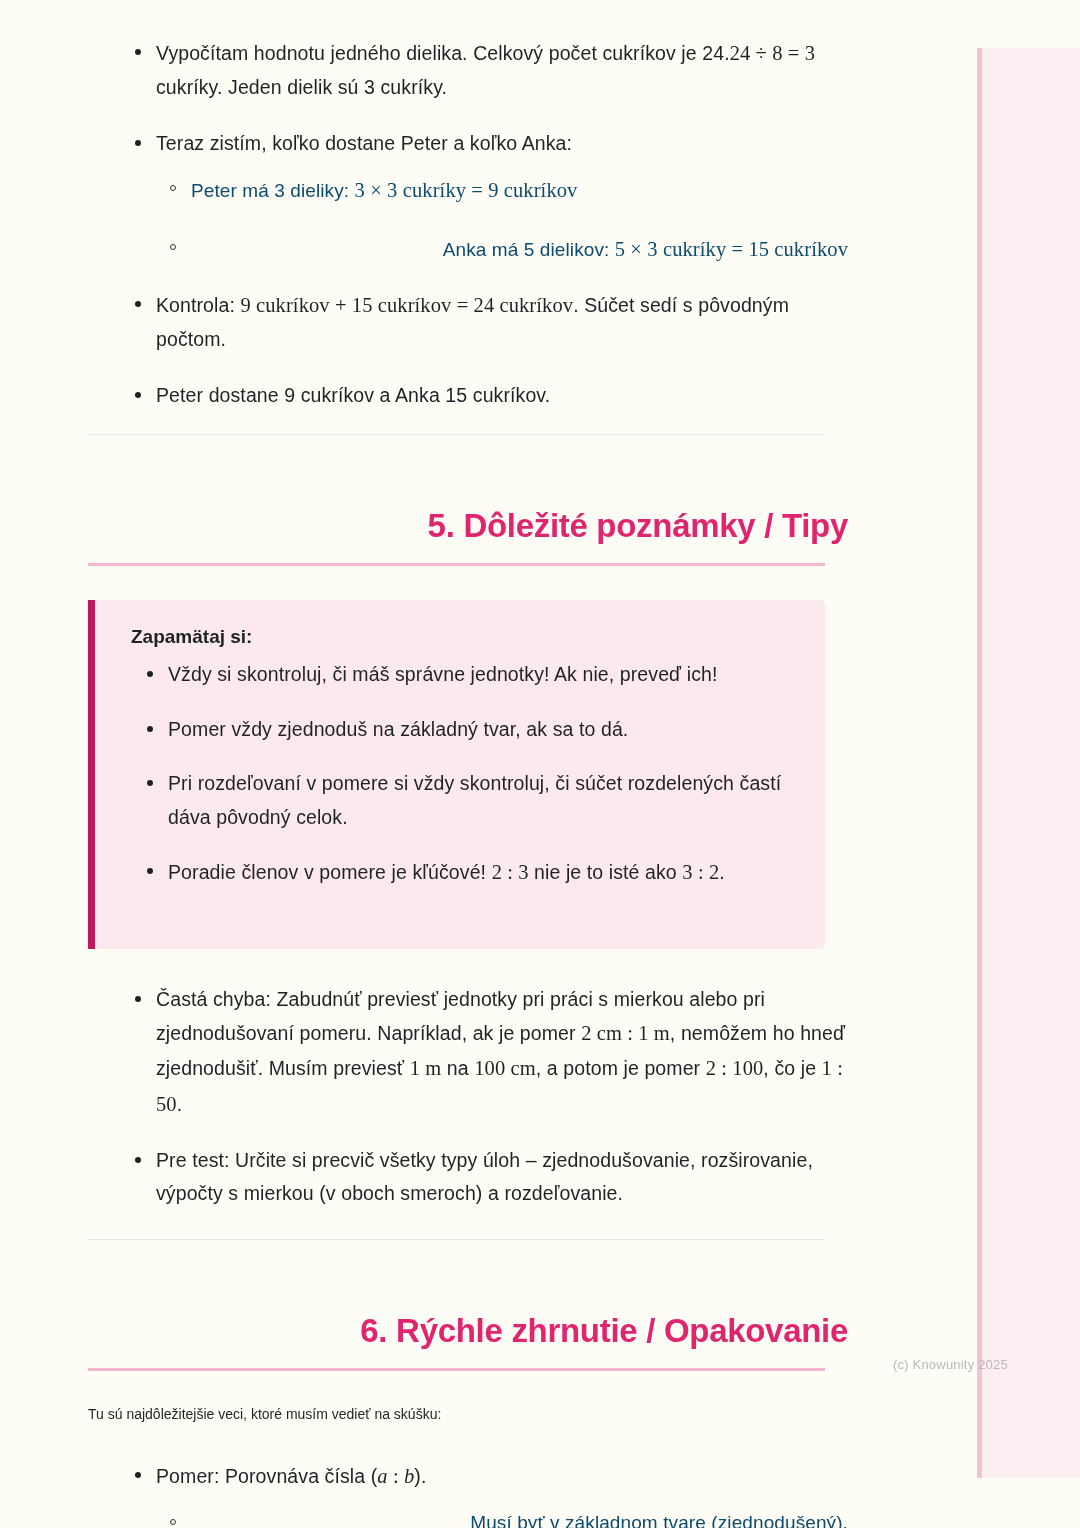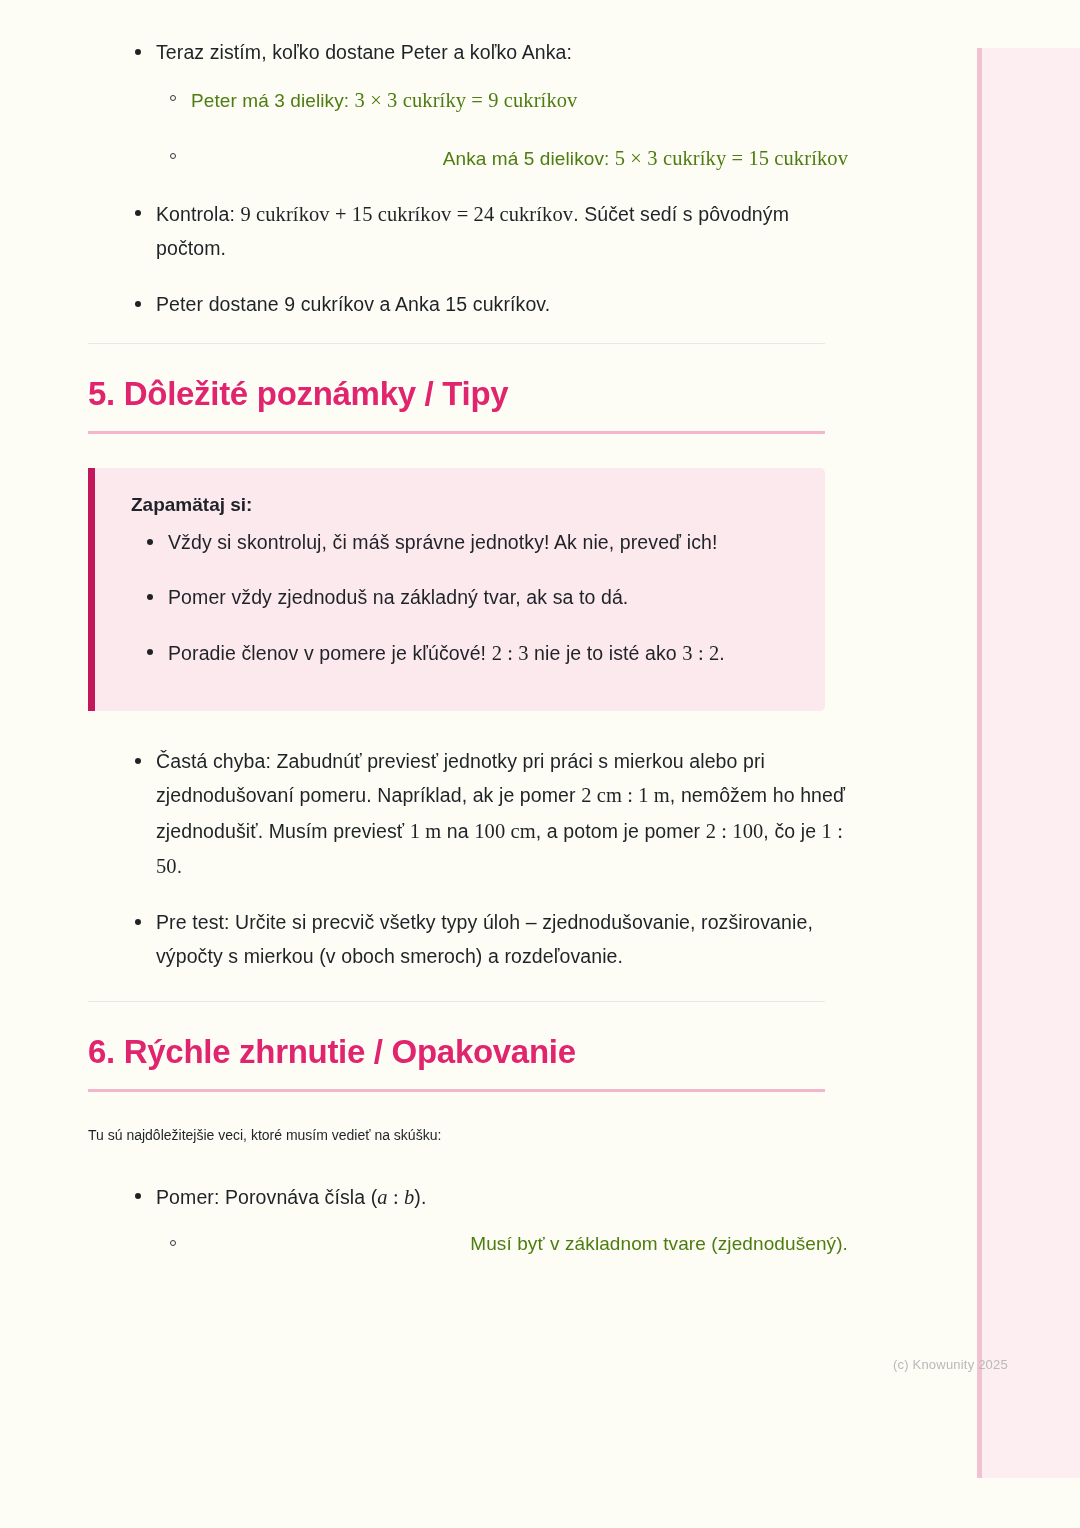--- a/index.html
+++ b/index.html
@@ -67,21 +67,21 @@
     list-style: none;
     margin: 14px 0 0 0;
     padding: 0;
   }
   ul.lvl2 > li {
     position: relative;
     padding-left: 35px;
     margin: 0 0 26px 0;
     font-size: 19px;
     line-height: 1.6;
-    color: #4d7c0f;
+    color: #0c4a6e;
   }
   ul.lvl2 > li::before {
     content: "";
     position: absolute;
     left: 14px;
     top: 11px;
     width: 6px;
     height: 6px;
     border-radius: 50%;
     border: 1.4px solid #33383d;
@@ -106,37 +106,38 @@
     height: 1px;
     background: #e8e8e4;
     border: 0;
     margin: 18px 0 0 0;
     width: 737px;
   }
   h2.section {
     font-size: 33px;
     font-weight: bold;
     color: #e0246d;
-    margin: 31px 0 0 0;
+    margin: 72px 0 0 0;
     letter-spacing: -0.3px;
+    text-align: right;
   }
   .section-underline {
     height: 3px;
     background: #f4b6cc;
     width: 737px;
     margin-top: 18px;
   }
 
   
   .tipbox {
     margin-top: 34px;
     background: #fbe9ee;
     border-left: 7px solid #c2185b;
     border-radius: 0 5px 5px 0;
-    padding: 26px 30px 30px 36px;
+    padding: 26px 30px 48px 36px;
     width: 737px;
     box-sizing: border-box;
   }
   .tipbox .tip-title {
     font-size: 19px;
     font-weight: bold;
     color: #1f2328;
     margin-bottom: 10px;
   }
   .tipbox ul.lvl1 > li {
@@ -172,38 +173,40 @@
 </head>
 <body>
 
 <div class="page">
 
   <div class="right-strip"></div>
 
   <div class="content">
 
     <ul class="lvl1">
+        <li><span><span>Vypočítam hodnotu jedného dielika. Celkový počet cukríkov je 24.</span><span class="m">24 ÷ 8 = 3</span><span> cukríky. Jeden dielik sú 3 cukríky.</span></span></li>
         <li><span><span>Teraz zistím, koľko dostane Peter a koľko Anka:</span></span><ul class="lvl2">
             <li><span><span>Peter má 3 dieliky: </span><span class="m">3 × 3</span><span> </span><span class="m">cukríky = 9 cukríkov</span></span></li>
             <li><span><span>Anka má 5 dielikov: </span><span class="m">5 × 3</span><span> </span><span class="m">cukríky = 15 cukríkov</span></span></li>
           </ul></li>
         <li><span><span>Kontrola: </span><span class="m">9 cukríkov + 15 cukríkov = 24 cukríkov</span><span>. Súčet sedí s pôvodným počtom.</span></span></li>
         <li><span><span>Peter dostane 9 cukríkov a Anka 15 cukríkov.</span></span></li>
       </ul>
 
     <div class="hr"></div>
 
     <h2 class="section">5. Dôležité poznámky / Tipy</h2>
     <div class="section-underline"></div>
 
     <div class="tipbox">
       <div class="tip-title">Zapamätaj si:</div>
       <ul class="lvl1">
           <li><span><span>Vždy si skontroluj, či máš správne jednotky! Ak nie, preveď ich!</span></span></li>
           <li><span><span>Pomer vždy zjednoduš na základný tvar, ak sa to dá.</span></span></li>
+          <li><span><span>Pri rozdeľovaní v pomere si vždy skontroluj, či súčet rozdelených častí dáva pôvodný celok.</span></span></li>
           <li><span><span>Poradie členov v pomere je kľúčové! </span><span class="m">2 : 3</span><span> nie je to isté ako </span><span class="m">3 : 2</span><span>.</span></span></li>
         </ul>
     </div>
 
     <ul class="lvl1" style="margin-top:34px">
         <li><span><b>Častá chyba:</b><span> Zabudnúť previesť jednotky pri práci s mierkou alebo pri zjednodušovaní pomeru. Napríklad, ak je pomer </span><span class="m">2 cm : 1 m</span><span>, nemôžem ho hneď zjednodušiť. Musím previesť </span><span class="m">1 m</span><span> na </span><span class="m">100 cm</span><span>, a potom je pomer </span><span class="m">2 : 100</span><span>, čo je </span><span class="m">1 : 50</span><span>.</span></span></li>
         <li><span><b>Pre test:</b><span> Určite si precvič všetky typy úloh – zjednodušovanie, rozširovanie, výpočty s mierkou (v oboch smeroch) a rozdeľovanie.</span></span></li>
       </ul>
 
     <div class="hr" style="margin-top:28px"></div>

